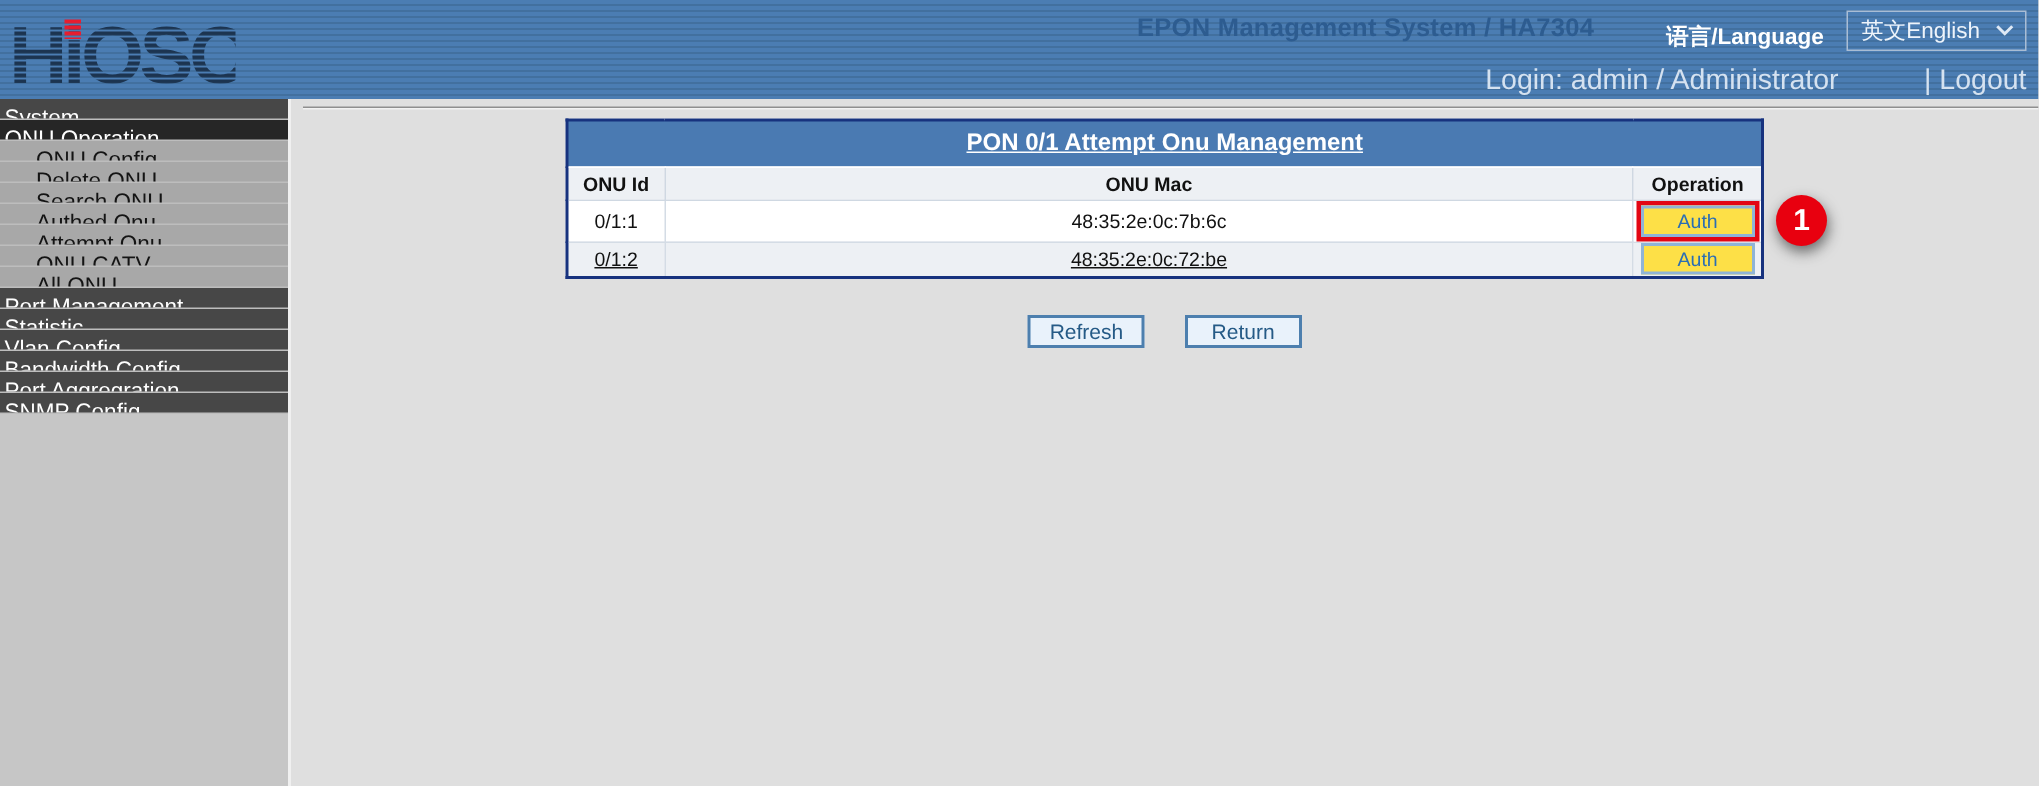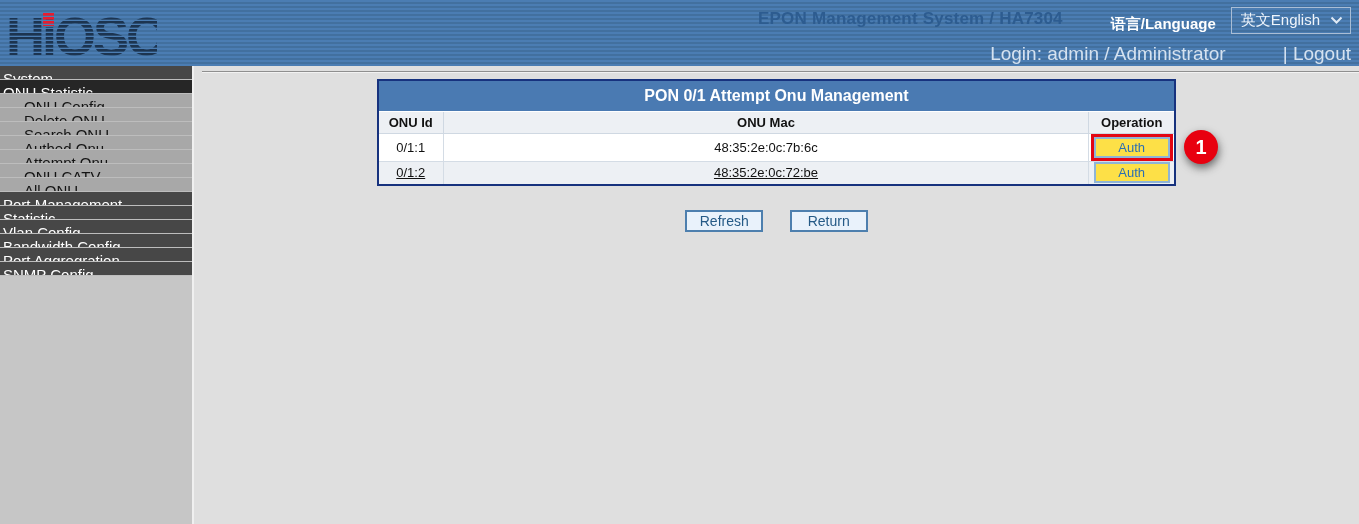--- a/index.html
+++ b/index.html
@@ -54,20 +54,21 @@
 
   
   .onu-table {
     width: 799px; margin: 6px auto 0; border-collapse: collapse;
     border: 2px solid #17327e; table-layout: fixed; background: #ffffff;
   }
   .tbl-title {
     height: 31px; background: #4a7ab2; color: #ffffff;
     font-size: 16px; font-weight: bold; text-align: center;
     border-bottom: 1px solid #ffffff;
+    text-decoration: underline;
   }
   .col-head {
     height: 22px; background: #edf0f4; font-size: 13px; font-weight: bold;
     text-align: center; border: 1px solid #cfd8e2; color: #111111;
   }
   .onu-table td {
     height: 24px; font-size: 13px; text-align: center;
     border: 1px solid #d4dce5; color: #111111;
   }
   .row-odd td { background: #ffffff; }
@@ -129,21 +130,21 @@
 
   <div class="login-row">
     <span>Login: admin / Administrator</span>
     <a class="logout-link">| Logout</a>
   </div>
 </header>
 
 <div class="body-row">
   <nav class="sidebar">
     <div class="nav-item nav-top">System</div>
-    <div class="nav-item nav-top nav-active">ONU Statistic</div>
+    <div class="nav-item nav-top nav-active">ONU Operation</div>
     <div class="nav-item nav-sub">ONU Config</div>
     <div class="nav-item nav-sub">Delete ONU</div>
     <div class="nav-item nav-sub">Search ONU</div>
     <div class="nav-item nav-sub">Authed Onu</div>
     <div class="nav-item nav-sub">Attempt Onu</div>
     <div class="nav-item nav-sub">ONU CATV</div>
     <div class="nav-item nav-sub">All ONU</div>
     <div class="nav-item nav-top">Port Management</div>
     <div class="nav-item nav-top">Statistic</div>
     <div class="nav-item nav-top">Vlan Config</div>

